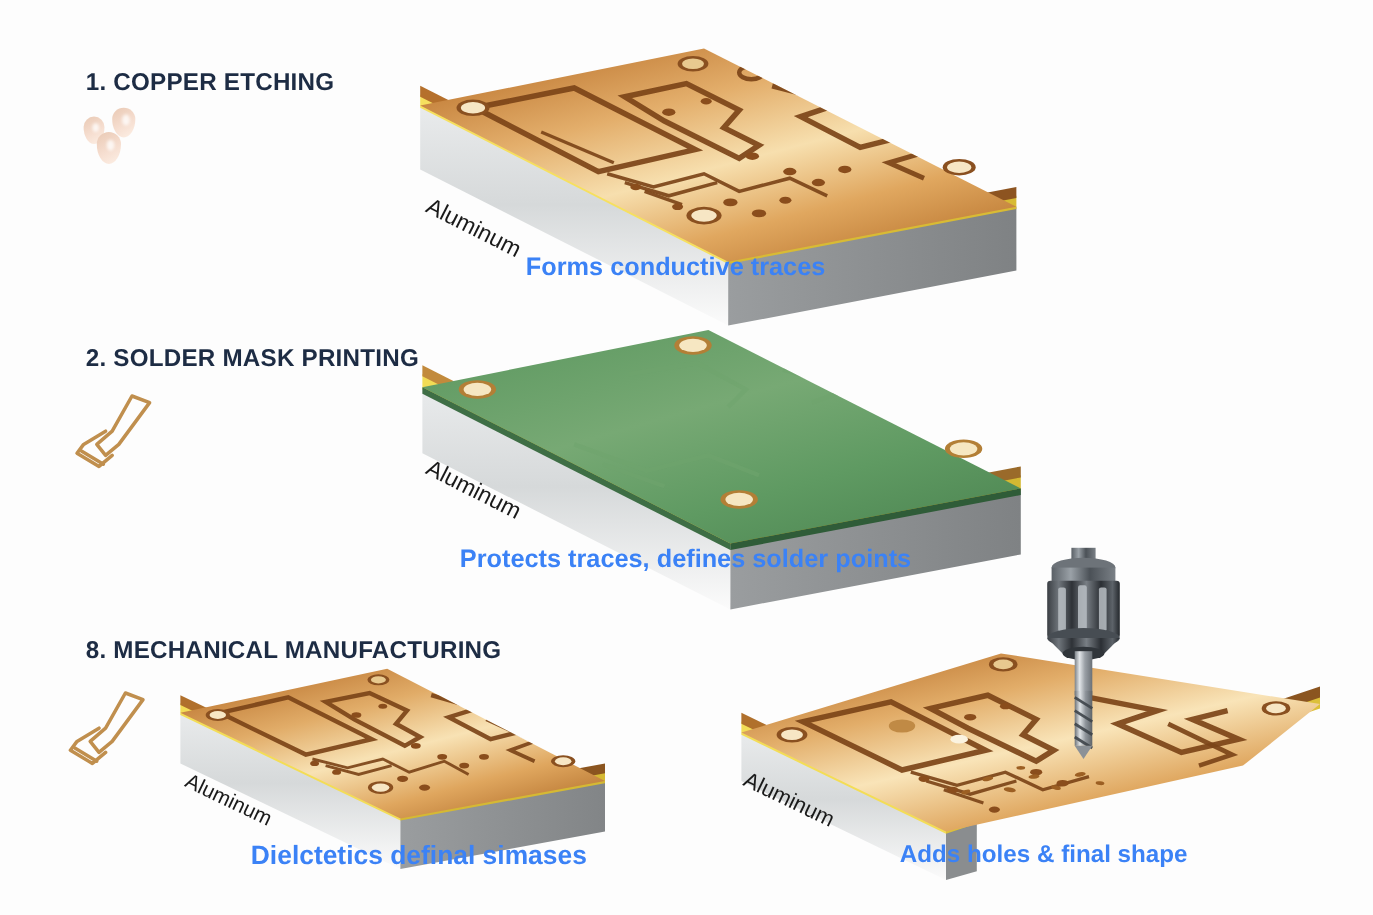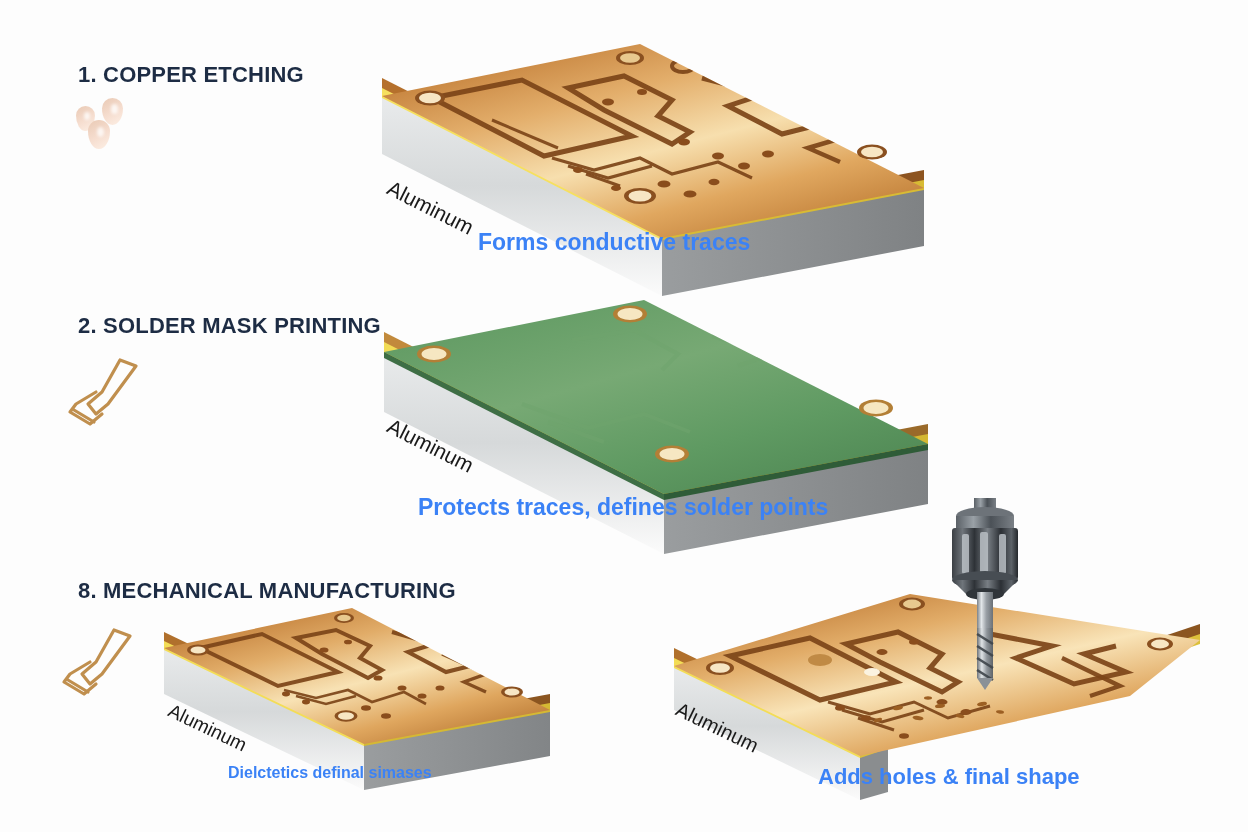--- a/index.html
+++ b/index.html
@@ -296,21 +296,21 @@
         <ellipse cx="356" cy="88" rx="7.5" ry="3.6" fill="#f7e6c4"></ellipse>
         <ellipse cx="190" cy="112" rx="11.5" ry="5.8" fill="#8a5020"></ellipse>
         <ellipse cx="190" cy="112" rx="8" ry="3.8" fill="#f7e6c4"></ellipse>
         <ellipse cx="188" cy="14" rx="10" ry="5" fill="#8a5020"></ellipse>
         <ellipse cx="188" cy="14" rx="6.8" ry="3.3" fill="#e8c98f"></ellipse>
       </g>
     </svg>
     <div class="alu-label" style="left:18px;top:96px;font-size:19px;transform:rotate(25.6deg);">Aluminum</div>
   </div>
 
-  <div class="caption" style="left:228px;top:764px;font-size:16px;">Dielctetics definal simases</div>
+  <div class="caption" style="left:228px;top:764px;font-size:24px;">Dielctetics definal simases</div>
 
   <div class="board" style="left:660px;top:590px;">
     <svg width="560" height="180" viewBox="0 0 560 180">
       <defs>
         <linearGradient id="cuTop4" x1="0.15" y1="0.05" x2="0.85" y2="1">
           <stop offset="0%" stop-color="#bd7732"></stop>
           <stop offset="26%" stop-color="#e2ad69"></stop>
           <stop offset="50%" stop-color="#f9e4b8"></stop>
           <stop offset="76%" stop-color="#dfa65e"></stop>
           <stop offset="100%" stop-color="#b4712d"></stop>

